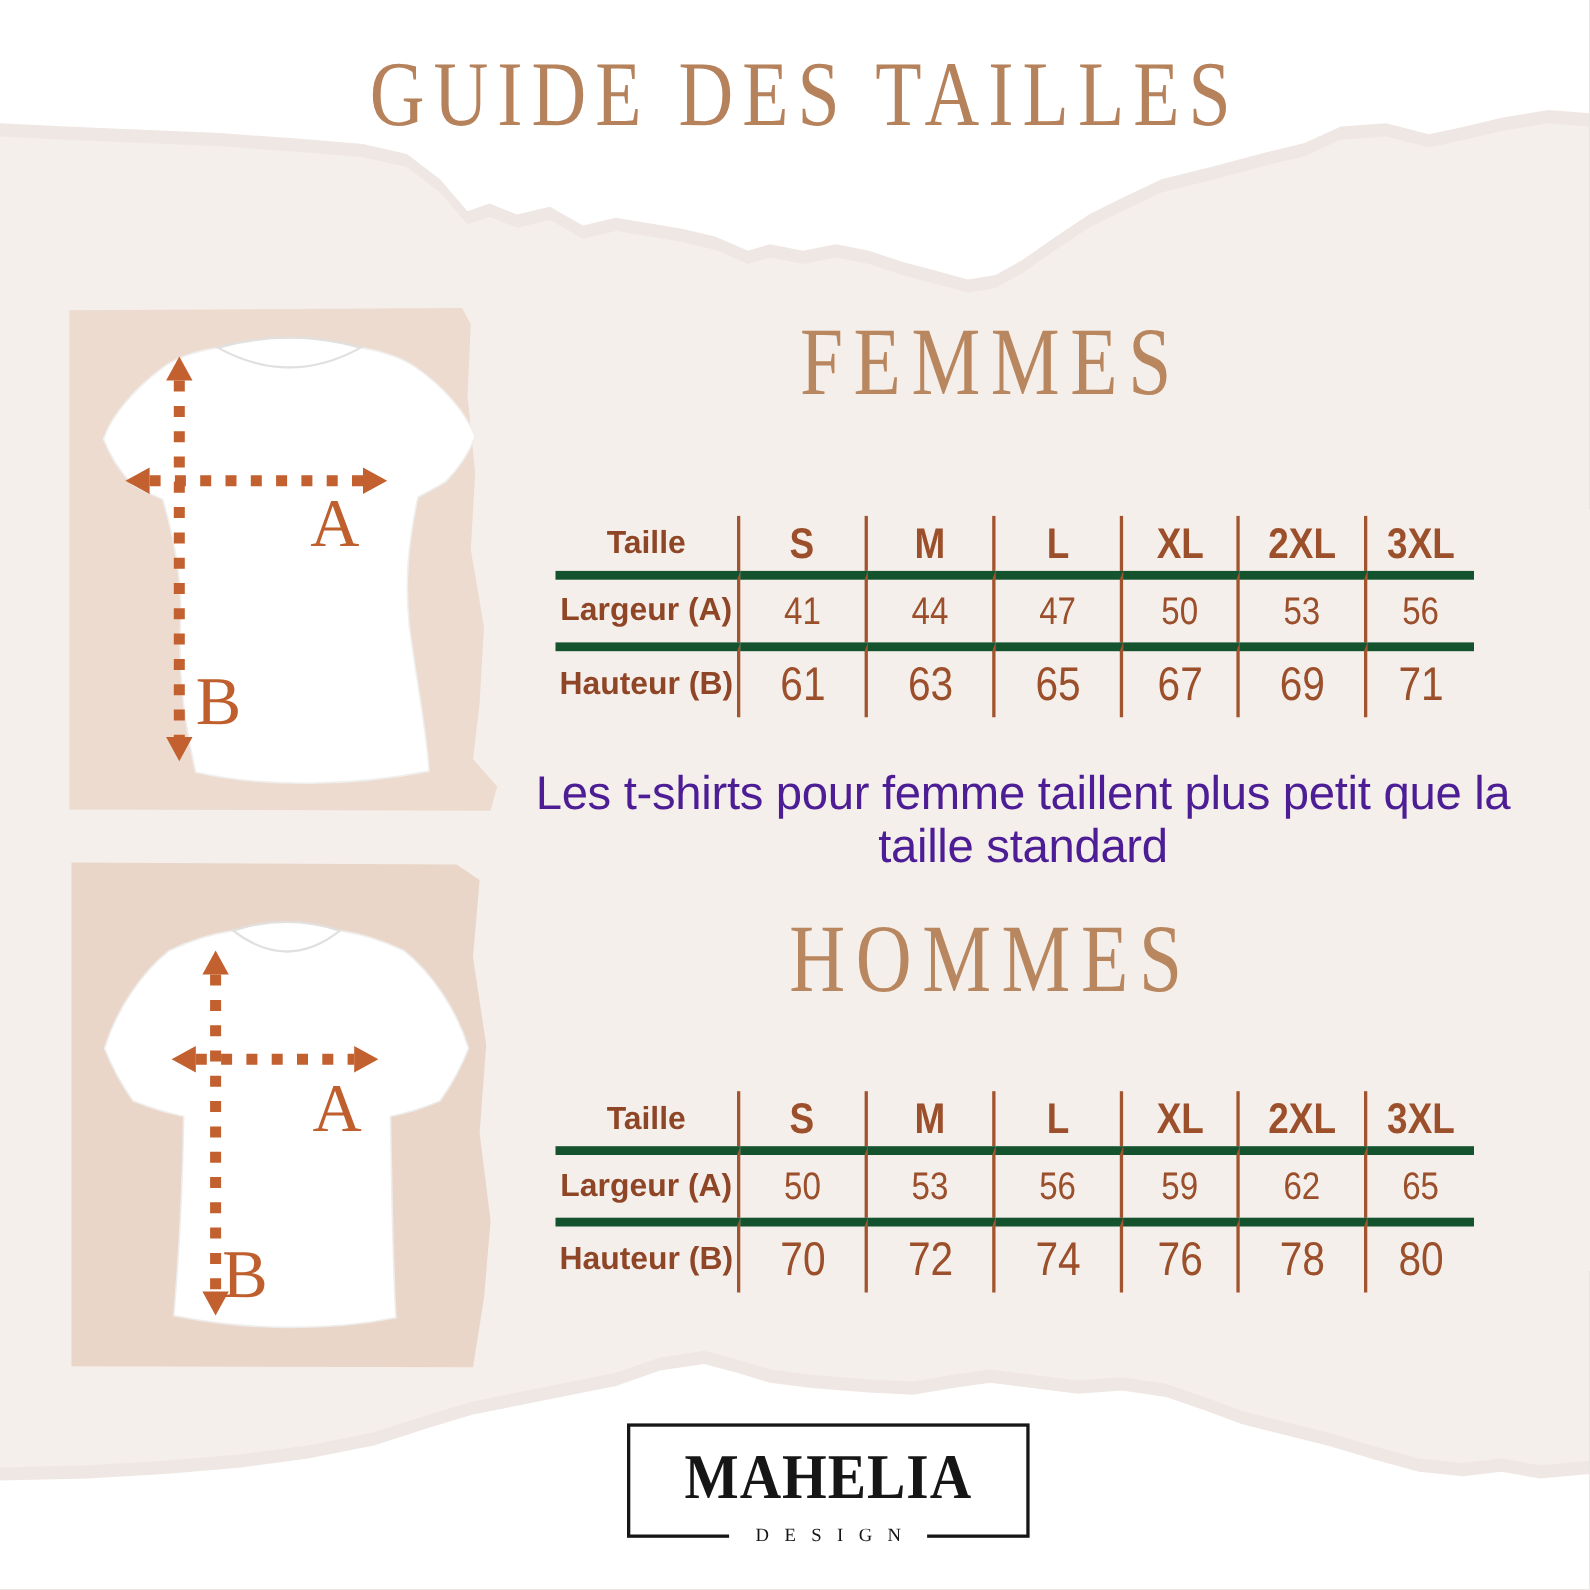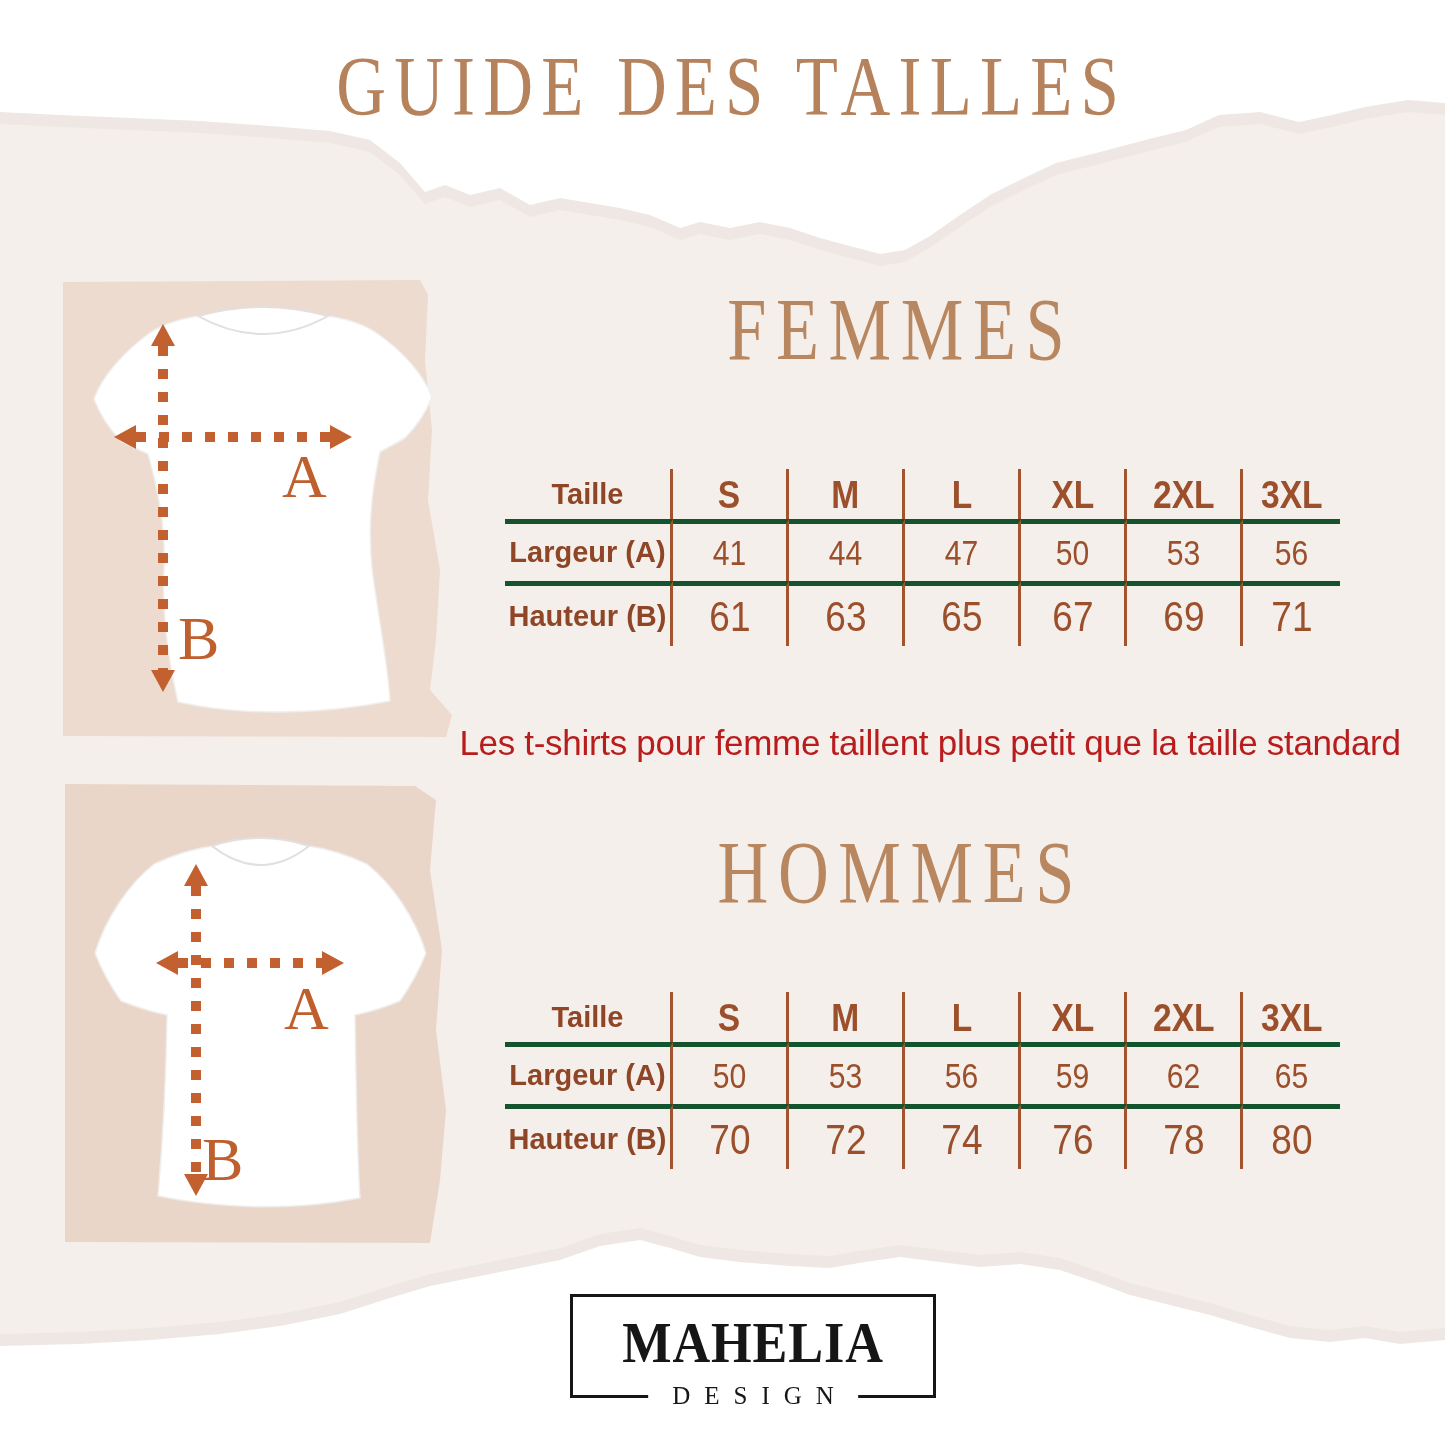--- a/index.html
+++ b/index.html
@@ -39,42 +39,42 @@
     display:flex;align-items:center;justify-content:center;
     color:#9b4f2b;line-height:1;
   }
   .cell span{display:inline-block;white-space:nowrap;}
   .cell:not(.c0) span{transform:scaleX(.86);}
   .r0{height:50px;font-size:39px;font-weight:700;}
   .r1{height:57px;font-size:35px;}
   .r2{height:60px;font-size:43px;}
   .c0{font-size:29px;font-weight:700;color:#8f4627;}
   .vline{border-right:3px solid #a2542e;justify-content:center;}
-  .hline{border-top:5px solid #14532d;}
+  .hline{border-top:8px solid #14532d;}
 
   .note{
-    position:absolute;left:445px;top:723px;width:970px;text-align:center;
-    font-size:35px;color:#b91c1c;letter-spacing:-.3px;
+    position:absolute;left:445px;top:697px;width:970px;text-align:center;
+    font-size:43px;color:#4c1d95;letter-spacing:-.3px;
   }
 
   .logo{
     position:absolute;left:570px;top:1294px;width:366px;height:104px;
     border:3px solid #161616;box-sizing:border-box;
   }
   .logo-name{
     margin-top:17px;text-align:center;
     font-family:"Liberation Serif",serif;font-weight:700;color:#161616;
     font-size:58px;line-height:1;letter-spacing:1px;
     transform:scaleX(.9);transform-origin:center;white-space:nowrap;
   }
   .logo-sub{
     position:absolute;left:50%;bottom:0;transform:translate(-50%,50%);
     background:#ffffff;padding:2px 10px 2px 24px;
     font-family:"Liberation Serif",serif;color:#161616;
-    font-size:25px;line-height:1;letter-spacing:14px;white-space:nowrap;
+    font-size:17px;line-height:1;letter-spacing:14px;white-space:nowrap;
   }
 </style>
 </head>
 <body>
 
 <div class="canvas">
 
   <svg class="art" viewBox="0 0 1445 1445" aria-hidden="true">
 
     <g transform="translate(0,12)">

